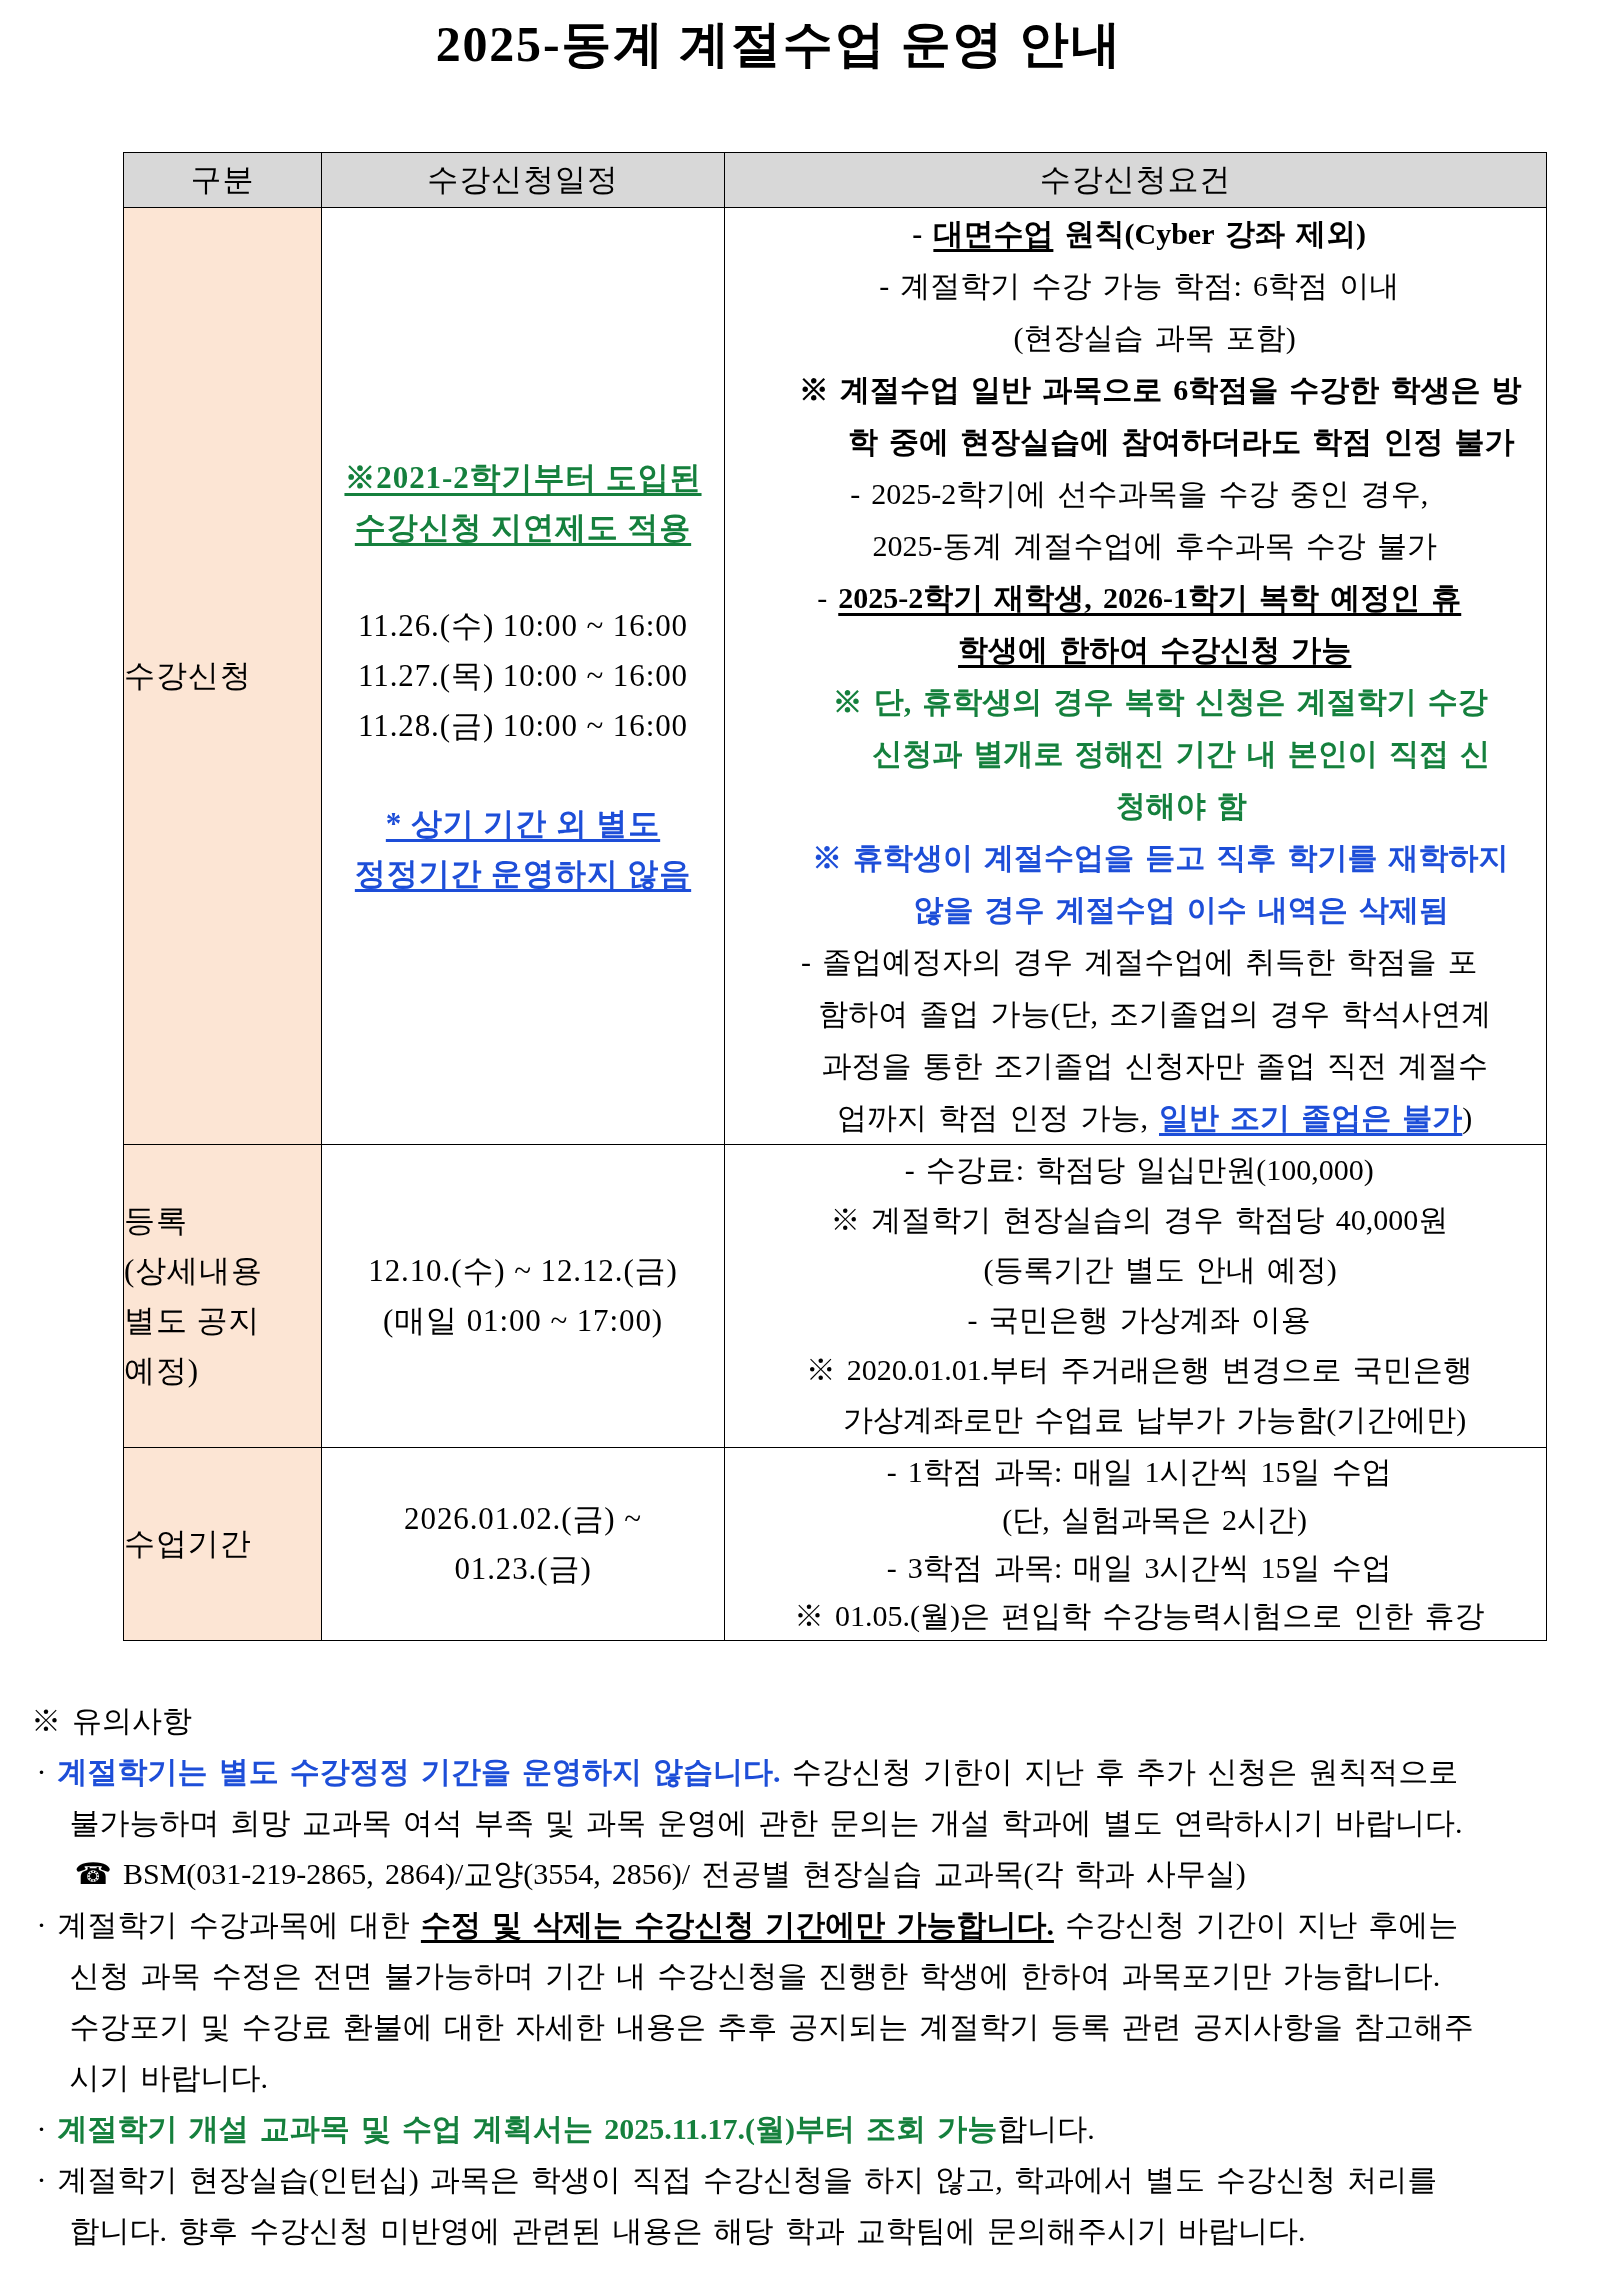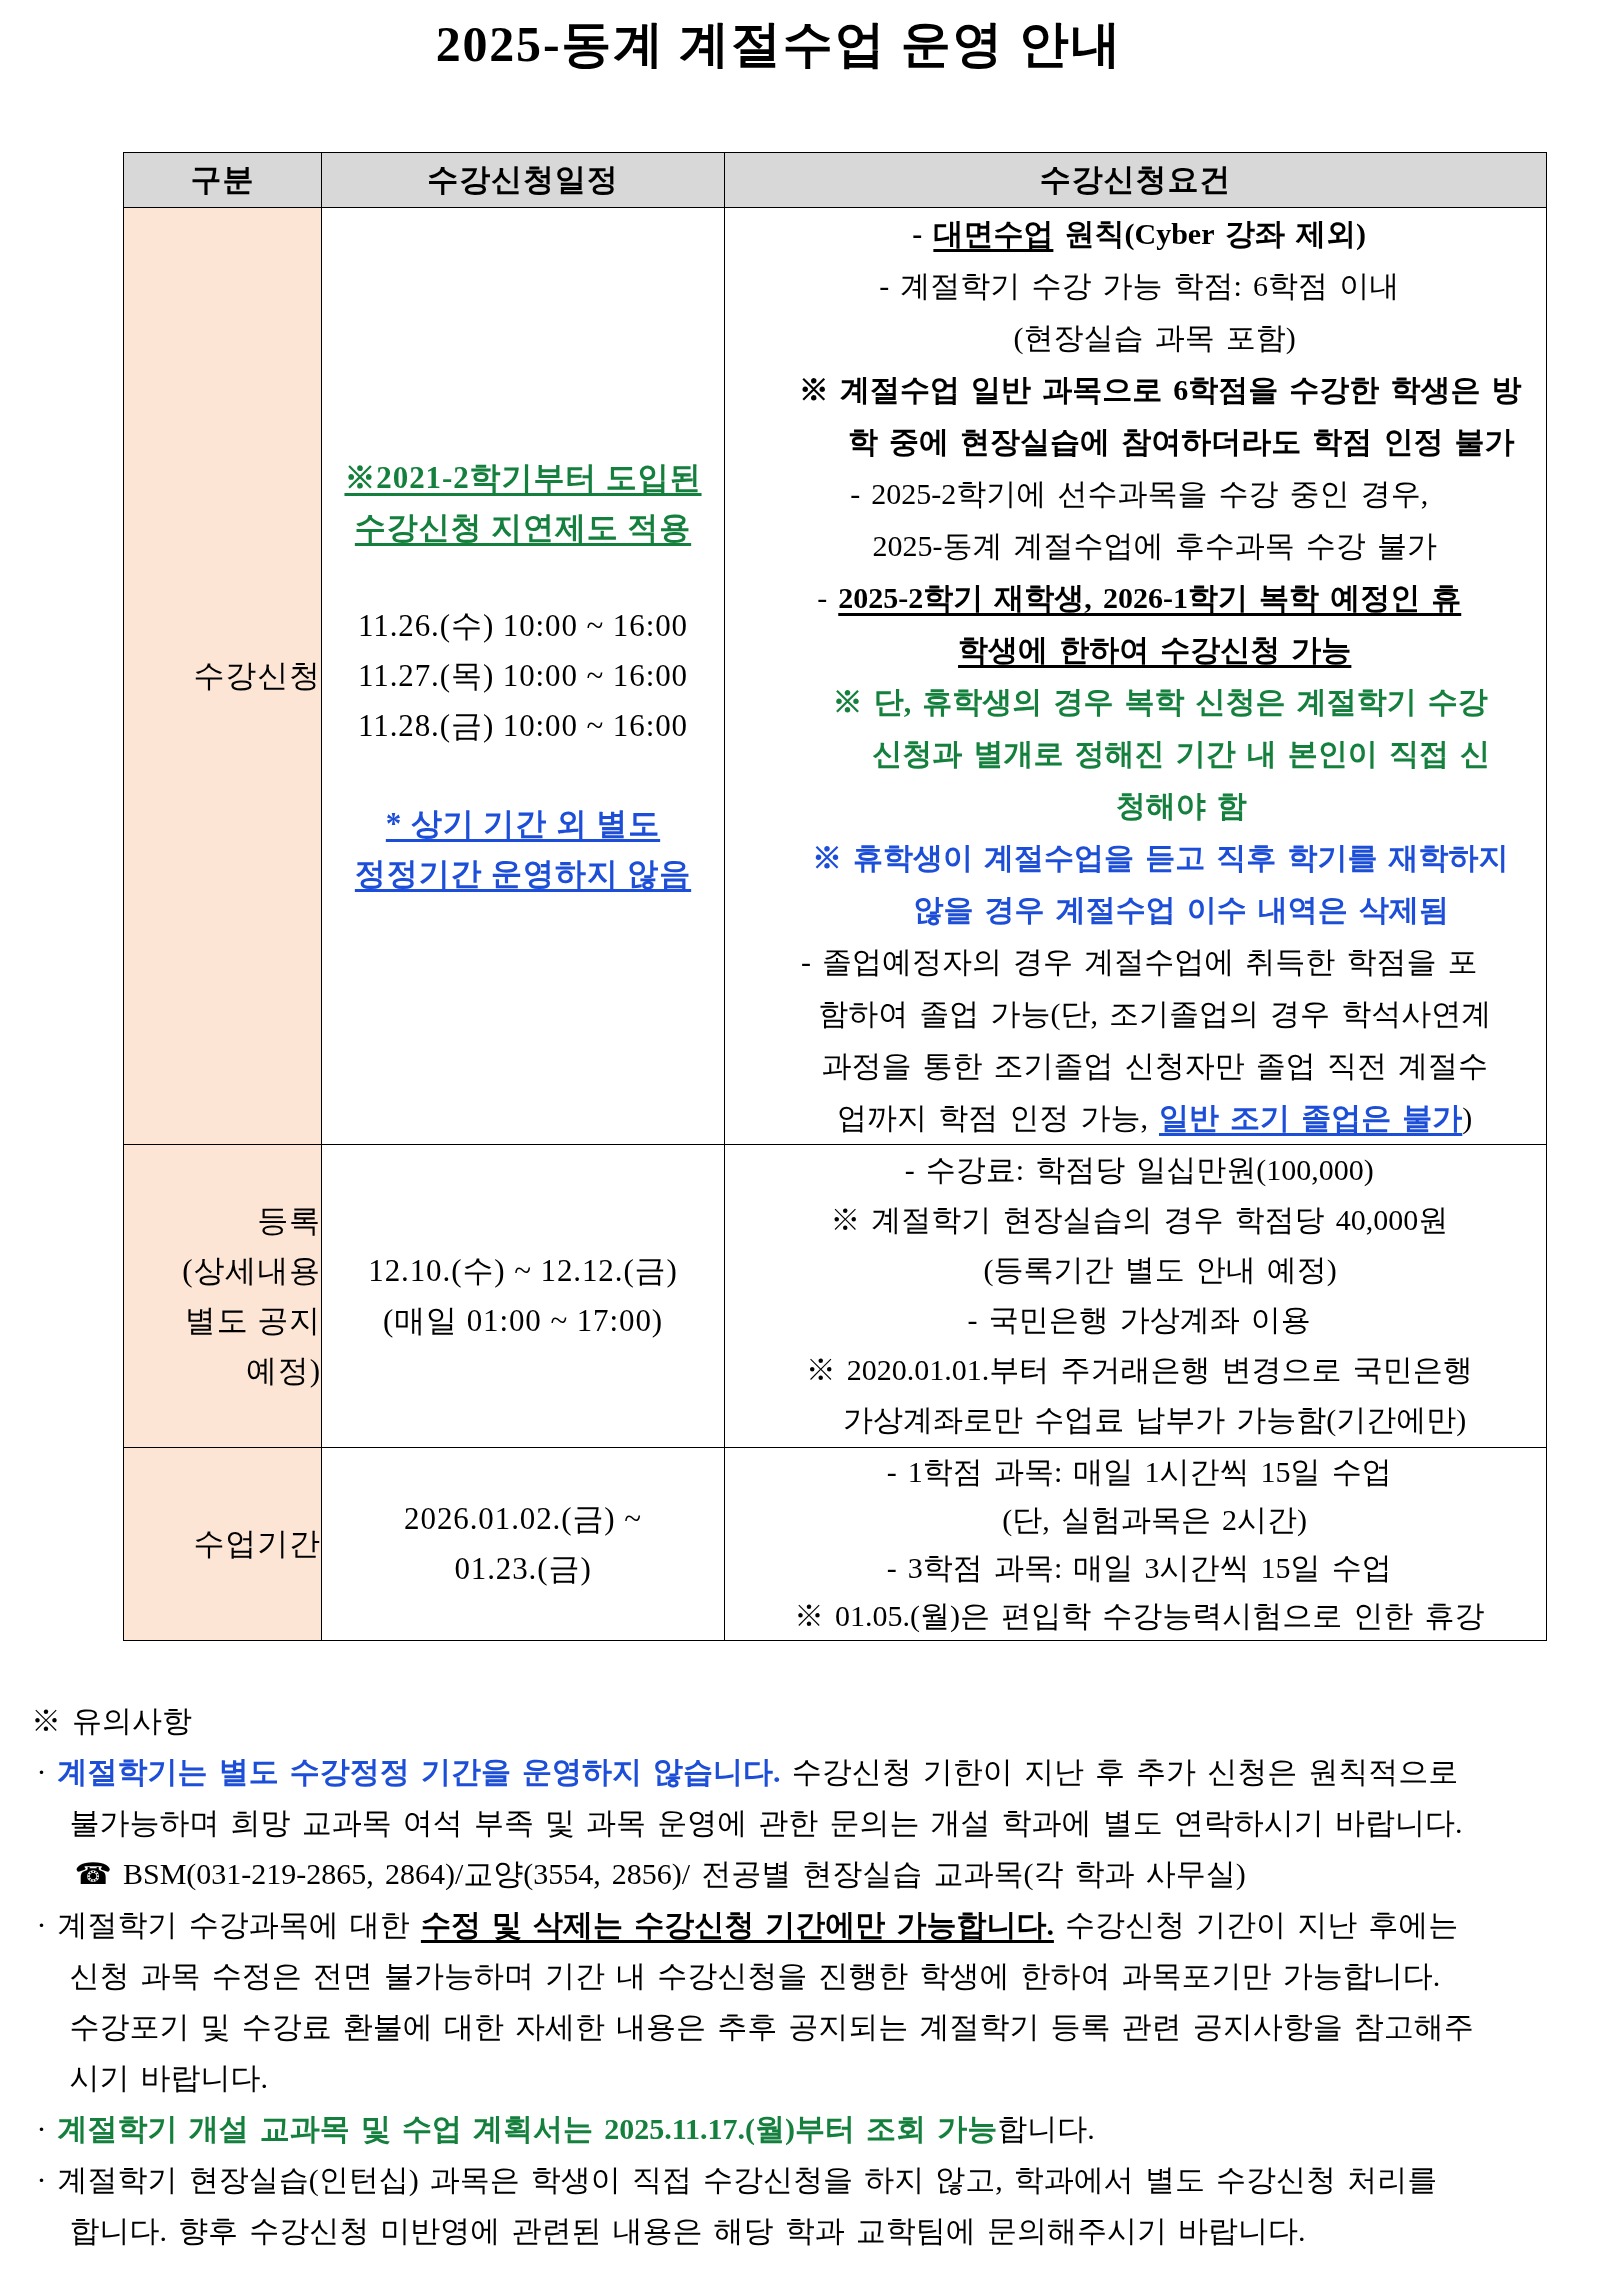--- a/index.html
+++ b/index.html
@@ -4,23 +4,23 @@
 <style>
   *{margin:0;padding:0;box-sizing:border-box}
   html,body{width:1623px;height:2294px;background:#ffffff;color:#000;
     font-family:"Liberation Serif","DejaVu Serif",serif;}
   .page{position:relative;width:1558px;height:2294px;overflow:hidden;background:#fff}
   .title{position:absolute;top:11px;left:0;width:100%;text-align:center;
     font-size:50px;font-weight:bold;letter-spacing:1.8px}
   table.tbl{position:absolute;left:123px;top:152px;width:1423px;
     border-collapse:collapse;table-layout:fixed}
   .tbl th,.tbl td{border:1.8px solid #000;overflow:hidden}
-  .tbl th{background:#d8d8d8;font-weight:bold;font-size:31px;height:55px;
+  .tbl th{background:#d8d8d8;font-weight:normal;font-size:31px;height:55px;
     text-align:center;letter-spacing:0.9px}
-  td.cat{background:#fce5d4;text-align:right;vertical-align:middle;
+  td.cat{background:#fce5d4;text-align:left;vertical-align:middle;
     font-size:31px;line-height:50px;letter-spacing:0.9px}
   td.sch{background:#fff;text-align:center;vertical-align:middle;
     font-size:31px;line-height:50px;letter-spacing:0.9px}
   td.req{background:#fff;vertical-align:top;font-size:30px;text-align:center;
     padding:0 3.6px 0 0;word-spacing:3.6px}
   .r1{height:933px}.r2{height:303px}.r3{height:193px}
   .lh57{line-height:52px}.lh55{line-height:50px}.lh53{line-height:48px}
   .i0{padding-left:11px}.i1{padding-left:42px}.i2{padding-left:53px}.i3{padding-left:95px}
   .mt1{margin-top:48px}
   .blue{color:#15803d}.red{color:#1d4ed8}

